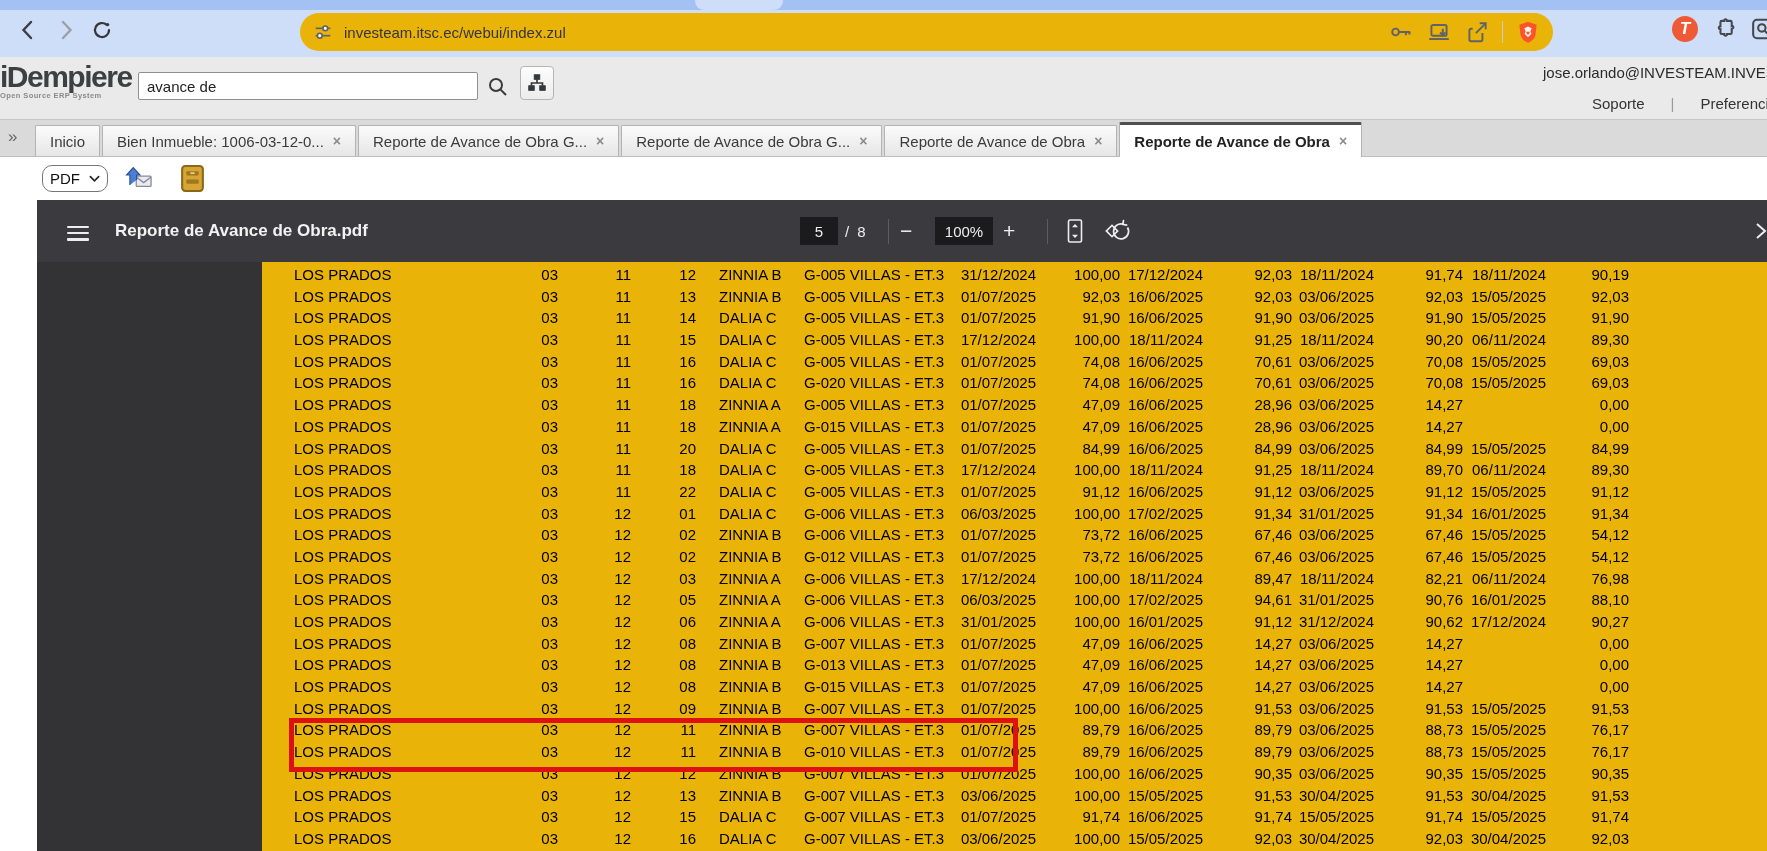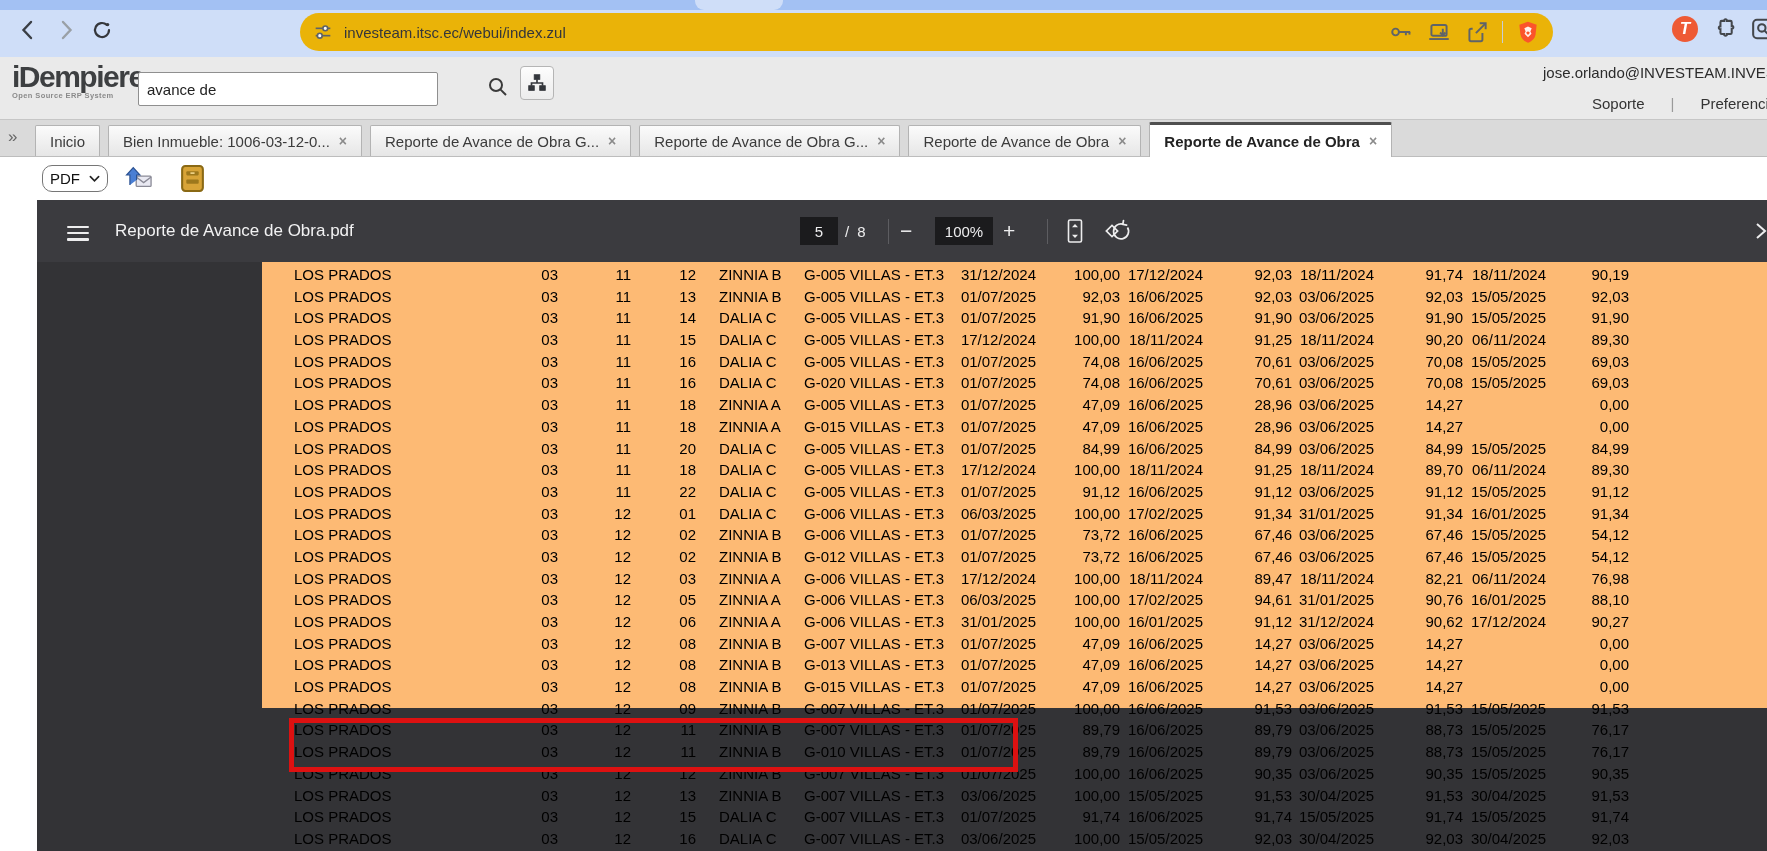--- a/index.html
+++ b/index.html
@@ -17,70 +17,70 @@
   .url-text{font-size:15px;color:#35363a;margin-left:10px;flex:1;white-space:nowrap;overflow:hidden}
   .pill-ic{width:26px;height:26px;margin-left:12px;flex:none}
   .pill-sep{width:1px;height:22px;background:#c8cdd5;margin-left:12px;flex:none}
   .ext-ic{position:absolute;top:16px;width:26px;height:26px}
   .t-circle{left:1672px;border-radius:50%;background:#ee5a35;color:#fff;font-weight:bold;font-style:italic;
             font-size:17px;text-align:center;line-height:26px}
   .puzzle{left:1712px}
   .partial-search{left:1751px;width:16px;overflow:hidden}
   
   .erp-header{position:absolute;left:0;top:57px;width:1767px;height:63px;background:#eaeaea;border-bottom:1px solid #c6c6c6;box-sizing:border-box}
-  .logo{position:absolute;left:12px;top:4px;width:130px}
+  .logo{position:absolute;left:0;top:4px;width:130px}
   .logo-title{font-size:30px;font-weight:bold;color:#3d3f41;letter-spacing:-1.5px;line-height:32px}
   .logo-sub{font-size:7.5px;font-weight:bold;color:#8a8a8a;letter-spacing:.4px;margin-top:-2px}
-  .erp-search{position:absolute;left:138px;top:15px;width:300px;height:28px;border:1px solid #8f8f8f;border-radius:2px;
-              box-sizing:border-box;font-size:15px;color:#222;padding:16px 8px;background:#fff;font-family:inherit}
+  .erp-search{position:absolute;left:138px;top:15px;width:340px;height:28px;border:1px solid #8f8f8f;border-radius:2px;
+              box-sizing:border-box;font-size:15px;color:#222;padding:10px 8px;background:#fff;font-family:inherit}
   .search-btn{position:absolute;left:484px;top:16px;width:28px;height:28px;border:0;background:transparent;padding:2px;cursor:pointer}
   .tree-btn{position:absolute;left:520px;top:9px;width:34px;height:34px;border:1px solid #b5b5b5;border-radius:4px;
             background:linear-gradient(#fdfdfd,#ececec);padding:5px;box-sizing:border-box;cursor:pointer}
   .user-email{position:absolute;left:1543px;top:7px;width:400px;white-space:nowrap;font-size:15px;color:#2b2b2b}
   .header-links{position:absolute;left:1592px;top:38px;display:flex;gap:26px;white-space:nowrap;font-size:15px;color:#333}
   .header-links a{color:#333;text-decoration:none;cursor:pointer}
   .hl-sep{color:#9a9a9a}
   
   .tab-strip{position:absolute;left:0;top:120px;width:1767px;height:37px;background:#dadada;border-bottom:1px solid #bdbdbd;box-sizing:border-box}
   .collapse-ctl{position:absolute;left:8px;top:7px;font-size:17px;color:#666;cursor:pointer}
   .tabs{position:absolute;left:35px;bottom:0;display:flex;align-items:flex-end}
   .tab{height:31px;display:flex;align-items:center;gap:9px;padding:0 14px;box-sizing:border-box;
-       background:linear-gradient(#fbfbfb,#e6e6e6);border:1px solid #b3b3b3;border-bottom:none;margin-right:8px;
+       background:linear-gradient(#fbfbfb,#e6e6e6);border:1px solid #b3b3b3;border-bottom:none;margin-right:2px;
        font-size:15px;color:#3b3b3b;white-space:nowrap;cursor:pointer;border-radius:2px 2px 0 0}
   .tab.active{height:35px;background:#fff;font-weight:bold;border-top:3px solid #4f4f4f;margin-bottom:-1px;color:#222}
   .tab-close{font-size:14px;font-weight:bold;color:#8b8b8b;cursor:pointer;line-height:1}
   
   .report-bar{position:absolute;left:0;top:157px;width:1767px;height:43px;background:#fff}
   .fmt-select{position:absolute;left:42px;top:8px;width:66px;height:27px;border:1px solid #767676;border-radius:10px;
               background:#fff;display:flex;align-items:center;justify-content:space-between;box-sizing:border-box;
               padding:0 7px;font-size:15px;color:#111;cursor:pointer}
   .bar-ic{position:absolute;top:6px;width:30px;height:30px;border:0;background:transparent;padding:1px;cursor:pointer}
   .ic-mail{left:124px}.ic-archive{left:178px}
   
   .viewer{position:absolute;left:37px;top:200px;width:1730px;height:651px;background:#333336;overflow:hidden}
   .pdf-toolbar{position:absolute;left:0;top:0;width:1730px;height:62px;background:#3b3b3f}
   .pdf-title{position:absolute;left:78px;top:0;height:62px;display:flex;align-items:center;
-             font-size:17px;font-weight:normal;color:#f2f2f3;white-space:nowrap}
+             font-size:17px;font-weight:bold;color:#f2f2f3;white-space:nowrap}
   .hamburger{position:absolute;left:26px;top:18px;width:30px;height:26px;border:0;background:transparent;padding:4px;cursor:pointer}
   .hamburger span{display:block;height:2.6px;background:#ededee;margin:3.6px 0;border-radius:1px}
   .pt-ctl{position:absolute;top:0;height:62px;display:flex;align-items:center;color:#ededee}
   .page-box{left:763px;width:38px;justify-content:center;background:#1b1b1d;height:28px;top:17px;
             font-size:15px;border:0;color:#ededee;text-align:center;padding:0}
   .page-of{left:808px;font-size:15px;letter-spacing:2px}
   .tb-sep{position:absolute;top:19px;width:1px;height:25px;background:#5d5d61}
   .sep1{left:851px}.sep2{left:1010px}
   .tb-btn{background:transparent;border:0;color:#ededee;cursor:pointer;padding:0}
   .zoom-minus{left:863px;font-size:21px}
   .zoom-box{left:898px;width:58px;justify-content:center;background:#1b1b1d;height:28px;top:17px;font-size:15px}
   .zoom-plus{left:966px;font-size:21px}
   .fit-btn{left:1028px;top:17px;height:28px}
   .rot-btn{left:1068px;top:17px;height:28px}
   .edge-ic{left:1716px;top:17px;height:28px}
   
-  .pdf-page{position:absolute;left:225px;top:62px;width:1505px;height:446px;background:#fdba74}
+  .pdf-page{position:absolute;left:225px;top:62px;width:1505px;height:589px;background:#eab308}
   .pdf-table{position:absolute;left:32px;top:2px}
   .pdf-row{display:grid;height:21.7px;line-height:21.7px;font-size:15px;color:#000;
            grid-template-columns:130px 134px 73px 65px 108px 150px 82px 84px 83px 89px 82px 89px 83px 83px}
   .pdf-row span{white-space:nowrap;overflow:visible}
   .pdf-row span:nth-child(1){text-align:left}
   .pdf-row span:nth-child(2),.pdf-row span:nth-child(3),.pdf-row span:nth-child(4){text-align:right}
   .pdf-row span:nth-child(5){text-align:left;padding-left:23px;box-sizing:border-box}
   .pdf-row span:nth-child(6){text-align:left}
   .pdf-row span:nth-child(n+7){text-align:right}
   .hl-box{position:absolute;left:252px;top:518px;width:729px;height:54px;border:5px solid #dd1111;

